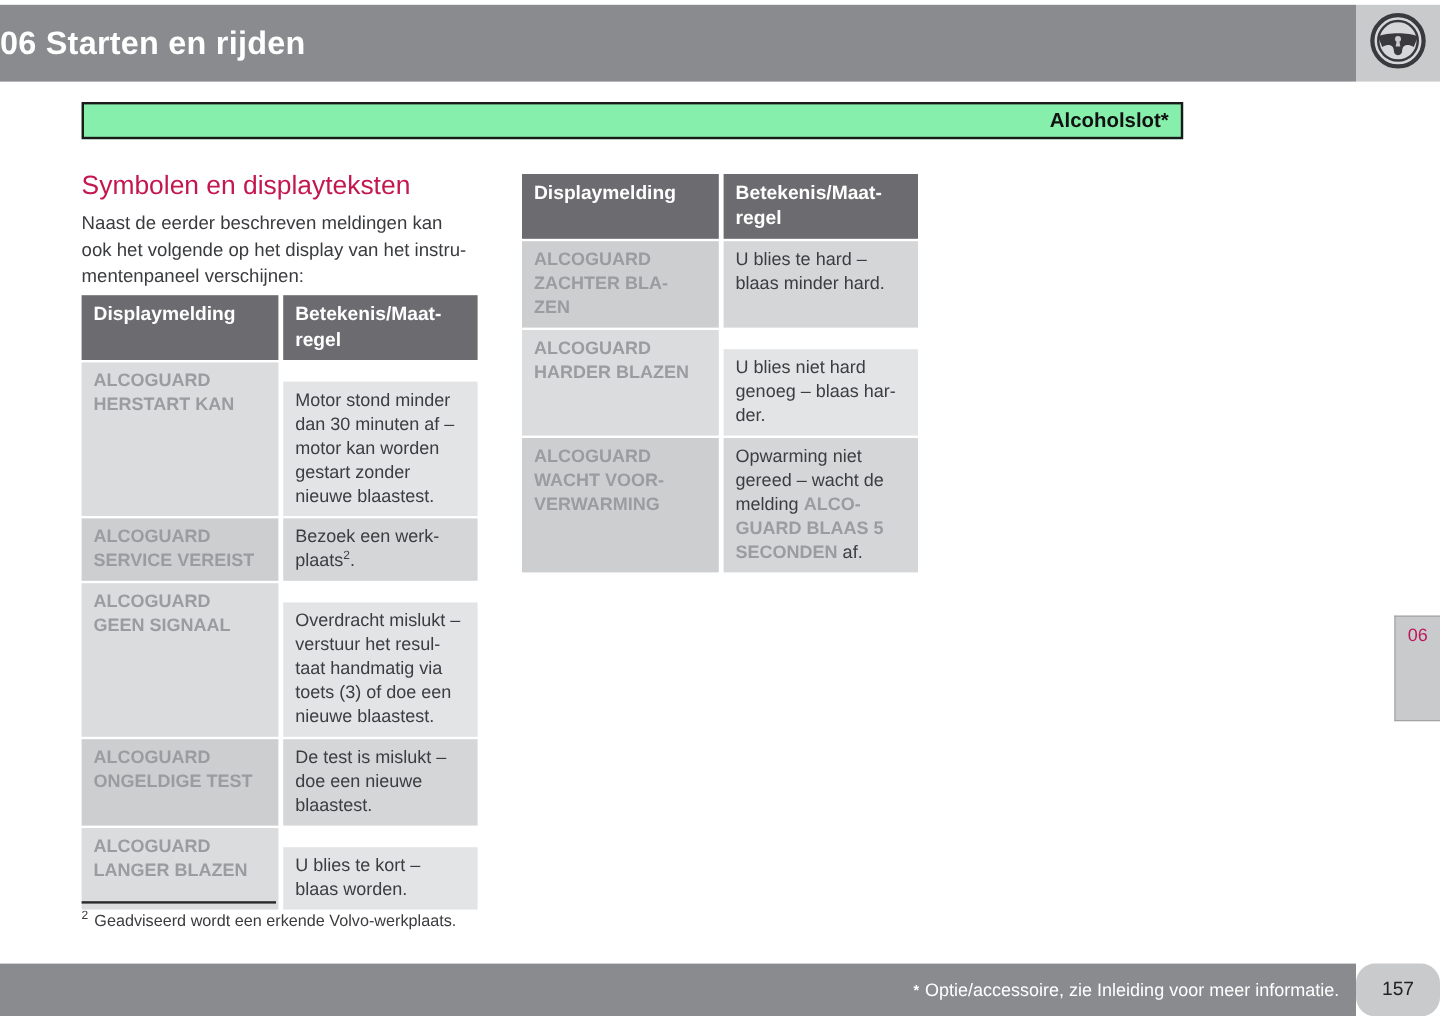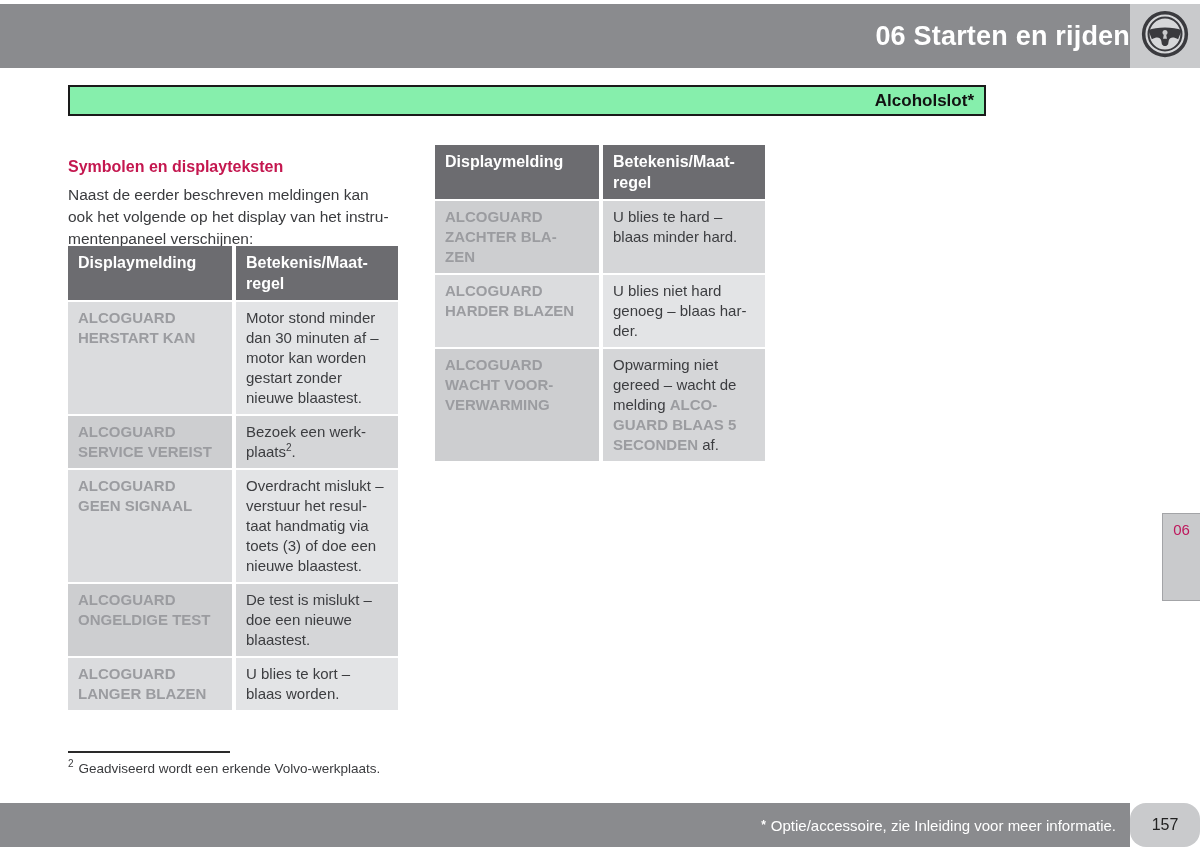--- a/index.html
+++ b/index.html
@@ -5,56 +5,57 @@
   * { margin:0; padding:0; box-sizing:border-box; }
   html,body { background:#ffffff; }
   .page {
     position:relative; width:1200px; height:847px;
     background:#ffffff; overflow:hidden;
     font-family:"Liberation Sans", sans-serif;
   }
   
   .top-bar {
     position:absolute; left:0; top:4px; width:1130px; height:64px;
-    background:#8A8B8E; display:flex; align-items:center; justify-content:flex-end;
+    background:#8A8B8E; display:flex; align-items:center; justify-content:flex-start;
+    padding-right:12px;
   }
   .chapter-title { color:#ffffff; font-size:27px; font-weight:bold; letter-spacing:0.2px; }
   .icon-box {
     position:absolute; left:1130px; top:4px; width:70px; height:64px;
     background:#C9CACC; display:flex; align-items:center; justify-content:center;
   }
   
   .alco-box {
     position:absolute; left:68px; top:85px; width:918px; height:31px;
     border:2px solid #1a1a1a; background:#86efac;
     display:flex; align-items:center; justify-content:flex-end; padding-right:10px;
   }
   .alco-box .label { font-size:17px; font-weight:bold; color:#111; }
   
   .intro { position:absolute; left:68px; top:142px; width:340px; }
-  .intro h2 { font-size:16px; font-weight:bold; color:#C4174F; margin-bottom:8px;margin-top:16px; }
+  .intro h2 { font-size:22px; font-weight:normal; color:#C4174F; margin-bottom:8px; }
   .intro p { font-size:15.5px; line-height:22px; color:#3A3B3E; white-space:pre-line; }
   
   .vtable {
     position:absolute; width:330px;
     display:grid; grid-template-columns:164px 162px; gap:2px 4px;
     background:#ffffff;
     border-radius:20px;
   }
   .vtable.left  { left:68px;  top:246px; }
   .vtable.right { left:435px; top:145px; }
   .vtable .th {
     background:#6C6C70; color:#ffffff; font-size:16px; font-weight:bold;
     line-height:21px; padding:6px 10px; min-height:50px;
   }
   .vtable .td { font-size:15px; line-height:20px; padding:6px 10px; }
   .vtable .display { font-weight:bold; color:#9B9CA0; white-space:pre-line; }
   .vtable .meaning { color:#3C3D40; }
   .vtable .display.light { background:#DBDCDE; }
-  .vtable .meaning.light { background:#E3E4E6; }
+  .vtable .meaning.light { background:#E3E4E6;margin-top:16px; }
   .vtable .display.dark  { background:#CDCED0; }
   .vtable .meaning.dark  { background:#D5D6D8; }
   .vtable .meaning .ref  { font-weight:bold; color:#9B9CA0; }
   .vtable sup { font-size:10px; vertical-align:super; line-height:0; }
   
   .side-tab {
     position:absolute; left:1162px; top:513px; width:38px; height:88px;
     background:#C9CACC; border:1px solid #A3A4A7; border-right:none;
     text-align:center; padding-top:7px; font-size:15px; color:#be185d;
   }

